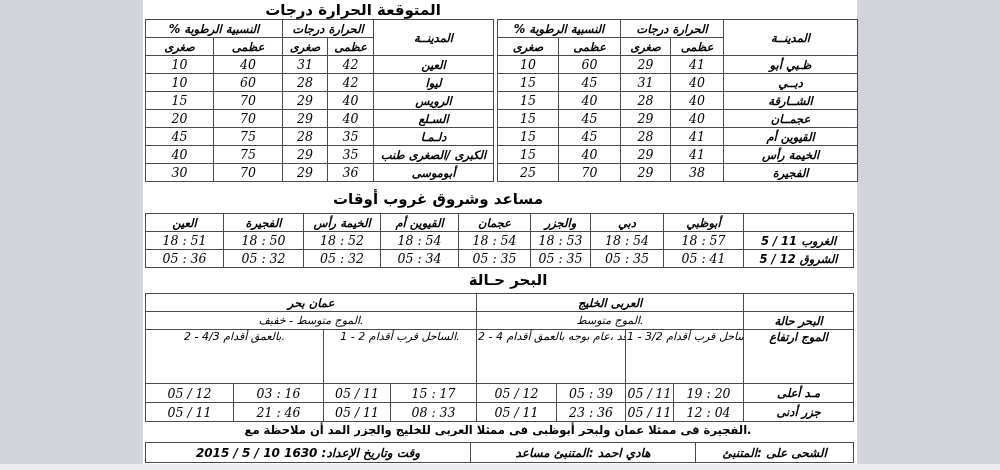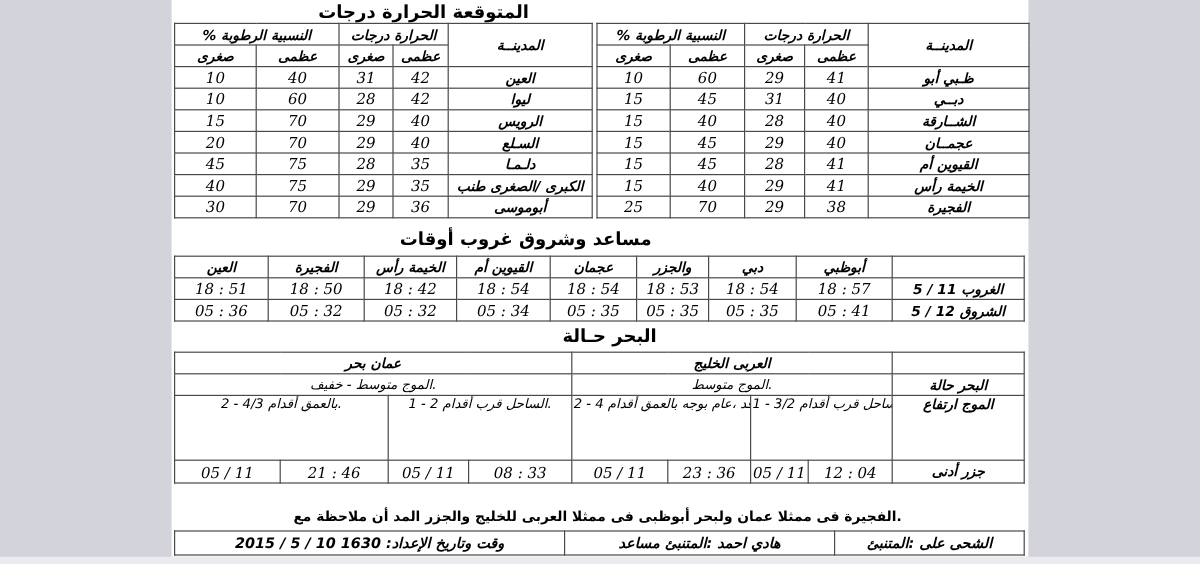--- a/index.html
+++ b/index.html
@@ -207,21 +207,21 @@
       <td class="ar">⁨أم⁩ ⁨القيوين⁩</td>
       <td class="ar">⁨عجمان⁩</td>
       <td class="ar">⁨والجزر⁩</td>
       <td class="ar">⁨دبي⁩</td>
       <td class="ar">⁨أبوظبي⁩</td>
       <td class="ar"></td>
     </tr>
     <tr>
       <td class="num">⁨18⁩ : ⁨51⁩</td>
       <td class="num">⁨18⁩ : ⁨50⁩</td>
-      <td class="num">⁨18⁩ : ⁨42⁩</td>
+      <td class="num">⁨18⁩ : ⁨52⁩</td>
       <td class="num">⁨18⁩ : ⁨54⁩</td>
       <td class="num">⁨18⁩ : ⁨54⁩</td>
       <td class="num">⁨18⁩ : ⁨53⁩</td>
       <td class="num">⁨18⁩ : ⁨54⁩</td>
       <td class="num">⁨18⁩ : ⁨57⁩</td>
       <td class="ar">⁨5⁩ / ⁨11⁩ ⁨الغروب⁩</td>
     </tr>
     <tr>
       <td class="num">⁨05⁩ : ⁨36⁩</td>
       <td class="num">⁨05⁩ : ⁨32⁩</td>
@@ -261,20 +261,31 @@
       <td colspan="4" class="mix">⁨متوسط⁩ ⁨الموج⁩.</td>
       <td class="ar">⁨حالة⁩ ⁨البحر⁩</td>
     </tr>
     <tr class="r3">
       <td colspan="2" class="mix">⁨2⁩ ⁨-⁩ ⁨4/3⁩ ⁨أقدام⁩ ⁨بالعمق⁩.</td>
       <td colspan="2" class="mix">⁨1⁩ ⁨-⁩ ⁨2⁩ ⁨أقدام⁩ ⁨قرب⁩ ⁨الساحل⁩.</td>
       <td colspan="2" class="mix">⁨2⁩ ⁨-⁩ ⁨4⁩ ⁨أقدام⁩ ⁨بالعمق⁩ ⁨بوجه⁩ ⁨عام⁩، ⁨قد⁩ ⁨يصـل⁩ ⁨5⁩ ⁨أقدام⁩ ⁨أحيانا⁩ ⁨في⁩ ⁨وجود⁩ ⁨السحب⁩.</td>
       <td colspan="2" class="mix">⁨1⁩ ⁨-⁩ ⁨3/2⁩ ⁨أقدام⁩ ⁨قرب⁩ ⁨الساحل⁩.</td>
       <td class="ar">⁨ارتفاع⁩ ⁨الموج⁩</td>
     </tr>
+    <tr class="r4">
+      <td class="num">⁨05⁩ / ⁨12⁩</td>
+      <td class="num">⁨03⁩ : ⁨16⁩</td>
+      <td class="num">⁨05⁩ / ⁨11⁩</td>
+      <td class="num">⁨15⁩ : ⁨17⁩</td>
+      <td class="num">⁨05⁩ / ⁨12⁩</td>
+      <td class="num">⁨05⁩ : ⁨39⁩</td>
+      <td class="num">⁨05⁩ / ⁨11⁩</td>
+      <td class="num">⁨19⁩ : ⁨20⁩</td>
+      <td class="ar">⁨أعلى⁩ ⁨مـد⁩</td>
+    </tr>
     <tr class="r5">
       <td class="num">⁨05⁩ / ⁨11⁩</td>
       <td class="num">⁨21⁩ : ⁨46⁩</td>
       <td class="num">⁨05⁩ / ⁨11⁩</td>
       <td class="num">⁨08⁩ : ⁨33⁩</td>
       <td class="num">⁨05⁩ / ⁨11⁩</td>
       <td class="num">⁨23⁩ : ⁨36⁩</td>
       <td class="num">⁨05⁩ / ⁨11⁩</td>
       <td class="num">⁨12⁩ : ⁨04⁩</td>
       <td class="ar">⁨أدنى⁩ ⁨جزر⁩</td>

